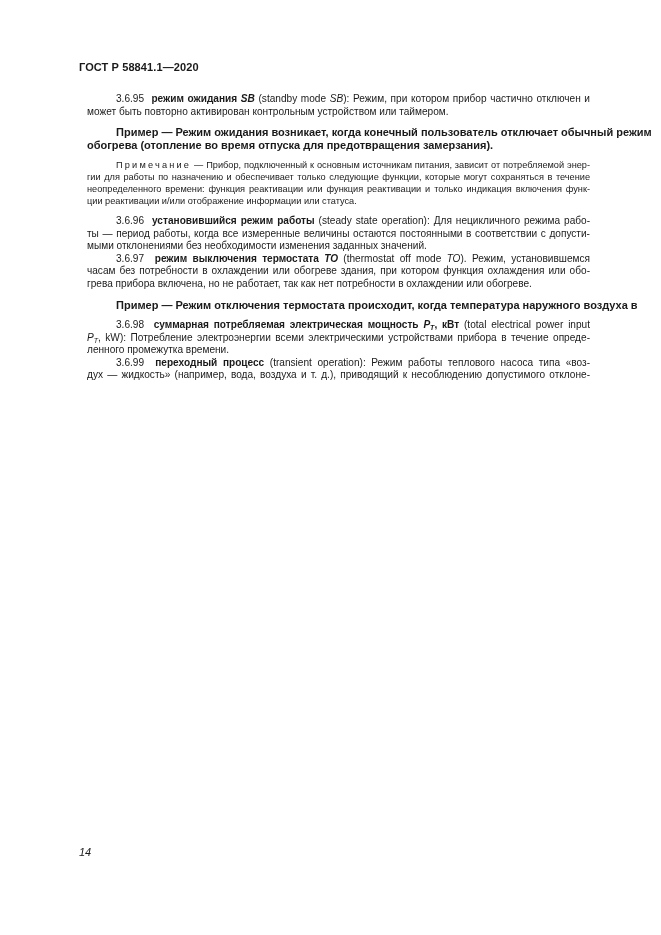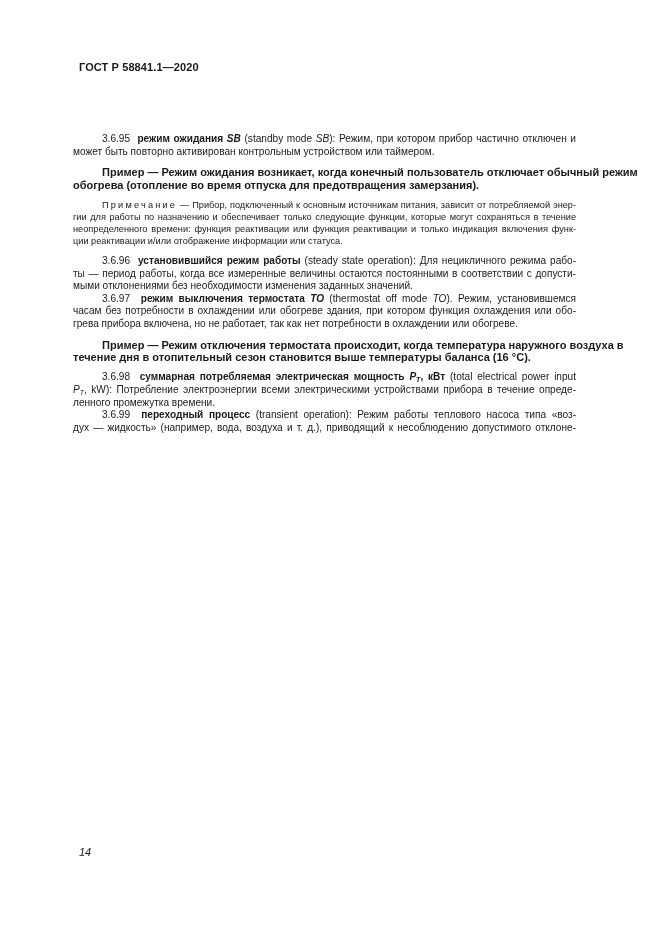--- a/index.html
+++ b/index.html
@@ -1,19 +1,19 @@
 <!DOCTYPE html>
 <html><head>
 <meta charset="utf-8">
 <style>
   html, body { margin: 0; padding: 0; background: #ffffff; }
   body { width: 661px; height: 935px; position: relative; overflow: hidden;
          font-family: "Liberation Sans", sans-serif; color: #1a1a1a; }
   .header { position: absolute; left: 79px; top: 61px; font-size: 11px; font-weight: bold; letter-spacing: 0.1px; }
-  .content { position: absolute; left: 73px; top: 93px; width: 503px; margin-top: 40px; }
+  .content { position: absolute; left: 87px; top: 93px; width: 503px; }
   .para { font-size: 10.1px; line-height: 12.6px; text-align: justify; margin: 0; }
   .para .line { display: block; white-space: nowrap; text-align: justify; text-align-last: justify; }
   .para .line.last { text-align-last: left; }
   .indent { padding-left: 29px; }
   .bold { font-weight: bold; }
   .ital { font-style: italic; }
   .example { font-weight: bold; font-size: 11px; line-height: 12.4px; }
   .note { font-size: 9.2px; line-height: 12px; }
   .spaced { letter-spacing: 2.2px; }
   .gap-m { height: 8px; }
@@ -66,21 +66,20 @@
       <span class="bold">режим выключения термостата</span>
       <span class="bold ital">TO</span>
       <span>(thermostat off mode </span><span class="ital">TO</span><span>).</span><span> Режим, установившемся</span>
     </span>
     <span class="line">часам без потребности в охлаждении или обогреве здания, при котором функция охлаждения или обо-</span>
     <span class="line last">грева прибора включена, но не работает, так как нет потребности в охлаждении или обогреве.</span>
   </div>
   <div class="gap-m"></div>
   <div class="para example">
     <span class="line indent">Пример — Режим отключения термостата происходит, когда температура наружного воздуха в</span>
-    <span class="line last">течение дня в отопительный сезон становится выше температуры баланса (16 °С).</span>
   </div>
   <div class="gap-m"></div>
 
   <div class="para">
     <span class="line indent">
       <span>3.6.98</span>&nbsp;
       <span class="bold">суммарная потребляемая электрическая мощность</span>
       <span class="bold ital"><span>P</span><sub>T</sub></span><span class="bold">, кВт</span>
       <span>(total electrical power input</span>
     </span>

